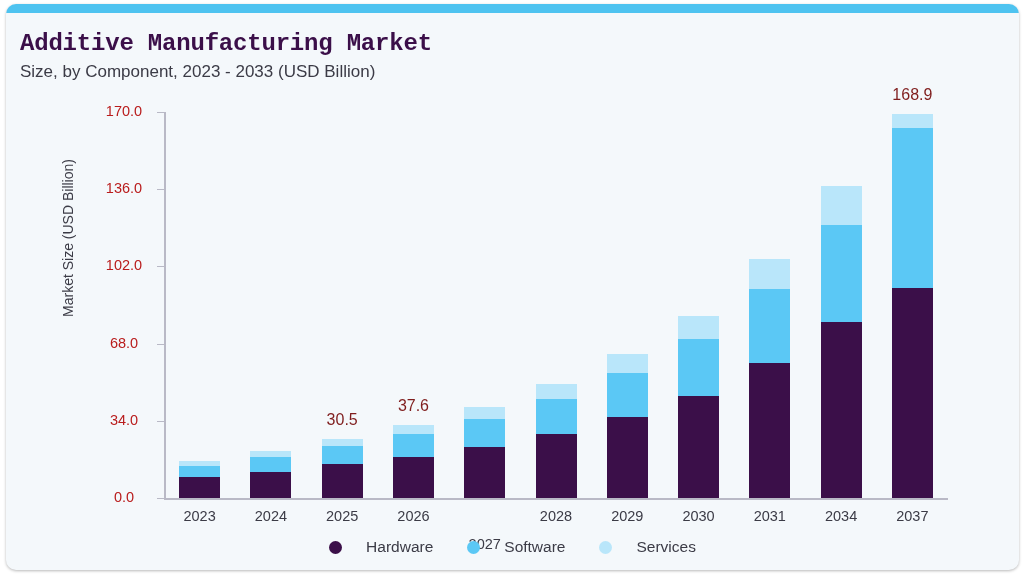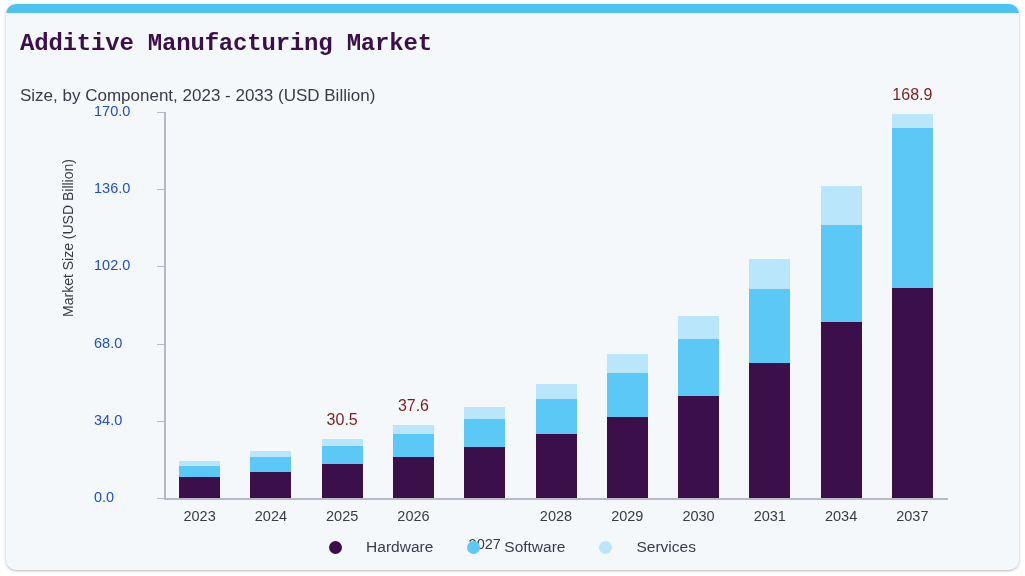--- a/index.html
+++ b/index.html
@@ -22,21 +22,21 @@
   
   #header{position:absolute;left:0;top:9px;width:100%;height:70px;}
   #title{
     position:absolute;left:14px;top:17px;
     font-size:24px;font-weight:bold;color:#3b0f49;
     letter-spacing:-0.2px;
     font-family:Liberation Mono, monospace;
   }
   #subtitle{
     position:absolute;left:14px;top:49px;
-    font-size:17px;color:#3b3b46;margin-top:24px;
+    font-size:17px;color:#3b3b46;
   }
   
   #logo{position:absolute;right:14px;top:16px;width:152px;height:52px;}
   .logo-marks{position:relative;width:152px;height:30px;}
   .lmark{position:absolute;top:0;width:46px;height:30px;background:#3b0f49;}
   .lmark.left{left:0;}
   .lmark.right{left:106px;}
   .lmark .slash{position:absolute;background:#ffffff;height:2px;}
   .lmark.left .slash.h{left:8px;top:16px;width:26px;}
   .lmark.left .slash.v{left:8px;top:10px;width:2px;height:8px;}
@@ -52,22 +52,22 @@
     font-size:10.5px;font-weight:bold;color:#3b0f49;letter-spacing:1.1px;
   }
   
   #plot{position:absolute;left:0;top:0;width:100%;height:100%;}
   #ylabel{
     position:absolute;left:-38px;top:226px;width:200px;
     transform:rotate(-90deg);transform-origin:center center;
     text-align:center;font-size:14px;color:#3b3b46;
   }
   .ytick-label{
-    position:absolute;right:12px;width:60px;text-align:left;
-    font-size:14.5px;color:#1d4ed8;
+    position:absolute;right:12px;width:60px;text-align:center;
+    font-size:14.5px;color:#b91c1c;
     transform:translateY(-9px);
   }
   .ytick-mark{position:absolute;width:7px;height:1px;background:#b9b9c6;}
   #yaxis-line{position:absolute;left:158px;top:108px;width:1.5px;height:387px;background:#b9b9c6;}
   #xaxis-line{position:absolute;left:158px;top:494px;width:784px;height:1.5px;background:#b9b9c6;}
   .bar{position:absolute;width:41px;}
   .seg{position:absolute;left:0;width:100%;}
   .seg.hw{background:#3b0f49;}
   .seg.sw{background:#5bc8f5;}
   .seg.sv{background:#b9e6fa;}

